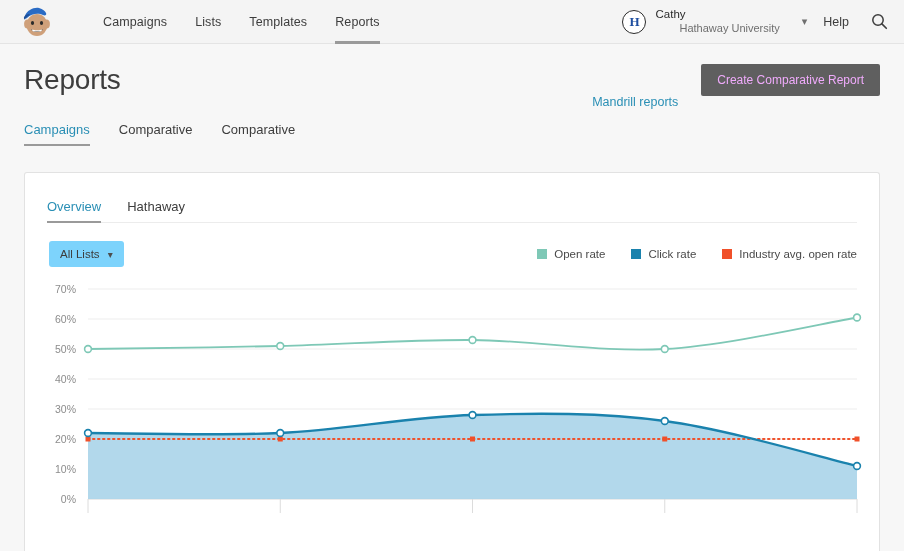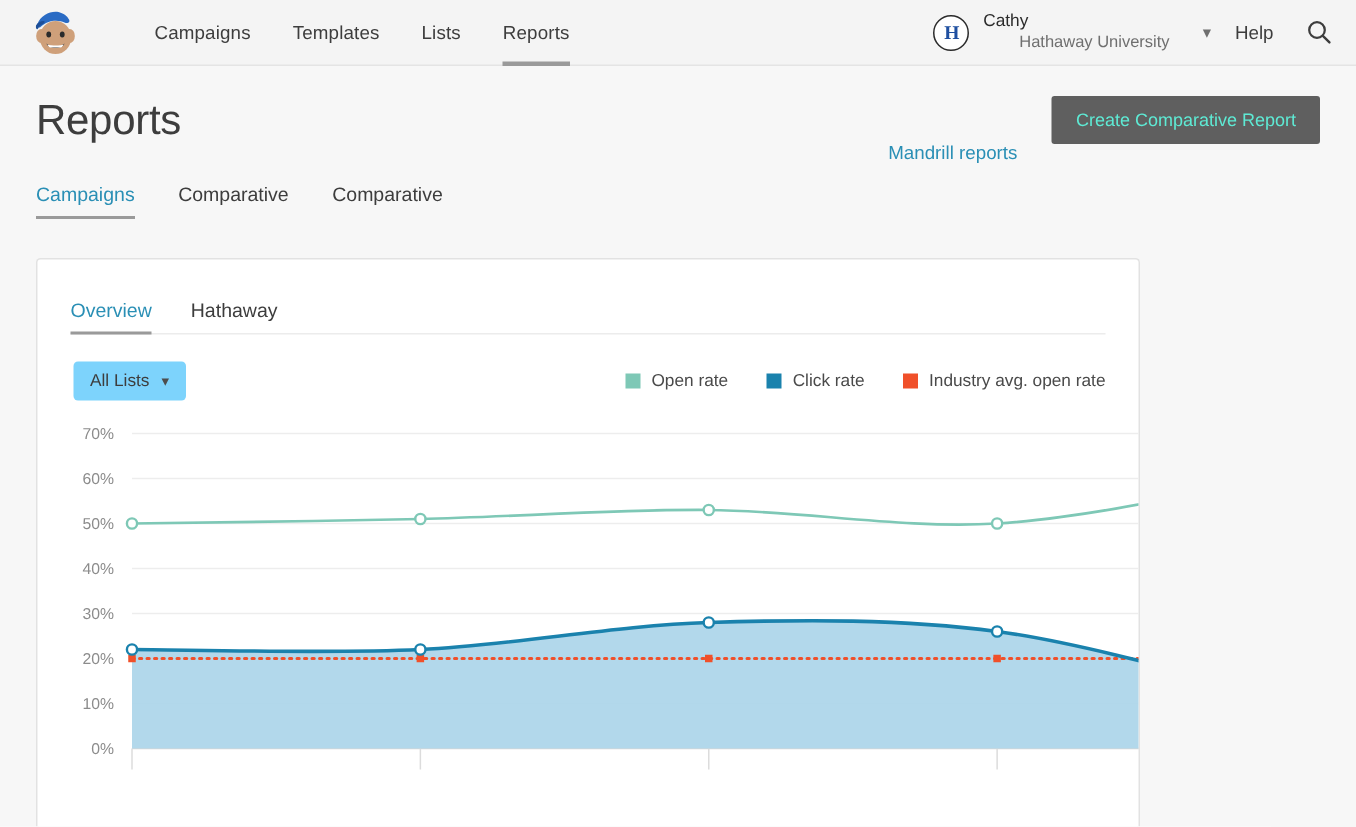--- a/index.html
+++ b/index.html
@@ -62,21 +62,21 @@
     display: flex; align-items: center; padding: 0 24px;
   }
   .page-title {
     font-size: 28px; color: #3d3d3d; font-weight: normal; letter-spacing: -.2px;
   }
   .head-actions { margin-left: auto; display: flex; align-items: center; }
   .mandrill-link {
     font-size: 12.5px; color: #2a8fb5; cursor: pointer; margin-right: 23px; margin-top: 43px;
   }
   .btn-primary {
-    background: #5f5f5f; color: #5eead4; font-size: 12px;
+    background: #5f5f5f; color: #f0abfc; font-size: 12px;
     border: none; border-radius: 2px;
     padding: 9px 16px; cursor: pointer; white-space: nowrap;
     font-family: "Liberation Sans", sans-serif;
   }
 
   
   .main-tabs {
     position: absolute; top: 122px; left: 0; width: 904px; height: 33px;
     display: flex; align-items: flex-start; padding-left: 24px;
   }
@@ -86,21 +86,21 @@
   }
   .mtab.active { color: #2a8fb5; }
   .mtab.active::after {
     content: ""; position: absolute; left: 0; right: 0; bottom: 0;
     height: 2px; background: #9a9a9a;
   }
 
   
   .card {
     position: absolute; top: 172px; left: 24px;
-    width: 736px; height: 379px;
+    width: 856px; height: 379px;
     background: #ffffff;
     border: 1px solid #e2e2e2;
     border-bottom: none;
     border-radius: 3px 3px 0 0;
     overflow: hidden;
   }
   .card-tabs {
     display: flex; align-items: flex-start;
     padding: 26px 0 0 22px; position: relative;
   }
@@ -157,22 +157,22 @@
       <path d="M5 13c1-2 3-3 5-3 1 0 1 1 0 1.6-2 1-3 2-3.6 3.4-.5 1-1.8.4-1.4-2z" fill="#1d4f99"></path>
       <ellipse cx="13.5" cy="19" rx="1.6" ry="2" fill="#2b2b2b"></ellipse>
       <ellipse cx="22.5" cy="19" rx="1.6" ry="2" fill="#2b2b2b"></ellipse>
       <path d="M12 25c3 2.6 9 2.6 12 0-1 4-11 4-12 0z" fill="#3a3a3a"></path>
       <path d="M12.6 25.6c3 1 8.4 1 10.8 0-.4.9-1 1.5-1.8 2H14.4c-.8-.5-1.4-1.1-1.8-2z" fill="#ffffff"></path>
     </svg>
   </div>
 
   <div class="nav-links">
     <div class="nav-link">Campaigns</div>
+    <div class="nav-link">Lists</div>
     <div class="nav-link">Templates</div>
-    <div class="nav-link">Lists</div>
     <div class="nav-link active">Reports</div>
   </div>
 
   <div class="topbar-right">
     <div class="avatar">H</div>
     <div class="acct">
       <div class="acct-name">Cathy</div>
       <div class="acct-org">Hathaway University</div>
     </div>
     <div class="chev-down">▾</div>

